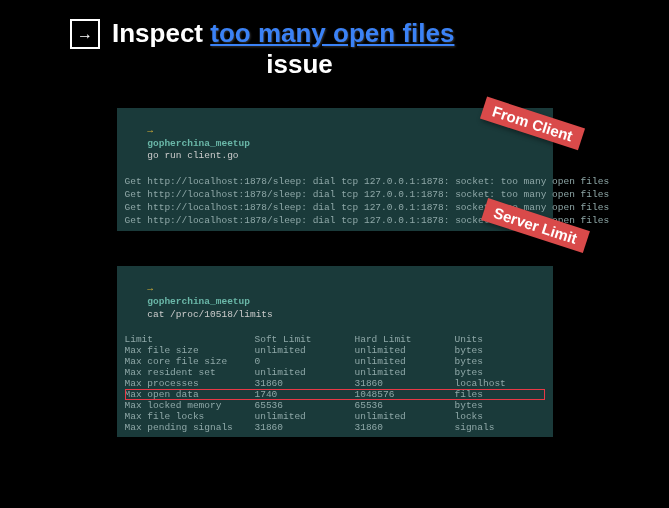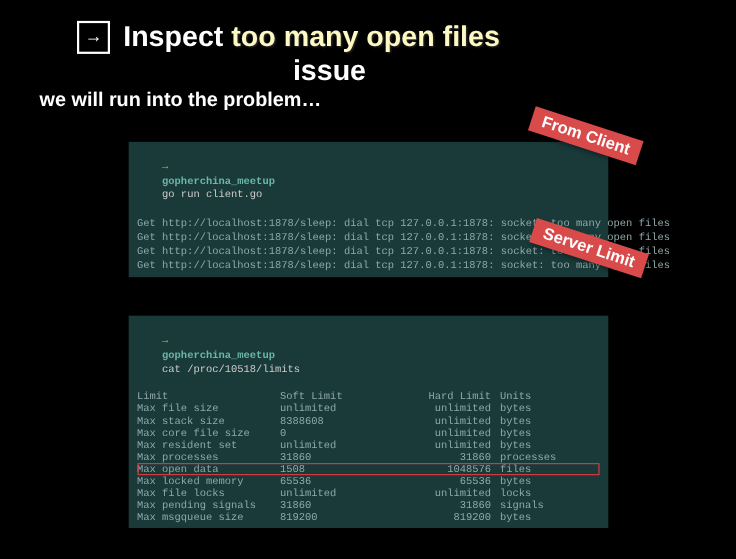--- a/index.html
+++ b/index.html
@@ -30,22 +30,23 @@
       align-items: center;
       justify-content: center;
       font-size: 16px;
       font-weight: bold;
     }
     .title {
       font-size: 26px;
       font-weight: bold;
     }
     .title-red {
-      color: #fef9c3;
+      color: #3b82f6;
       text-shadow: 1px 1px 2px rgba(100,100,100,0.5);
+      text-decoration: underline;
     }
     .subtitle {
       font-size: 18px;
       font-weight: bold;
     }
     .terminal {
       background: #1a3a3a;
       font-family: 'Courier New', monospace;
       font-size: 9.5px;
       color: #8aa;
@@ -63,21 +64,21 @@
     }
     .prompt-arrow { color: #d4af37; }
     .prompt-path { color: #6ab7a8; font-weight: bold; }
     .cmd { color: #ccc; margin-top: 39px; }
     .term-line { white-space: pre; line-height: 1.35; color: #8fa8a8; }
     .term-table { display: table; width: 100%; }
     .term-row { display: table-row; }
     .term-cell { display: table-cell; padding-right: 8px; color: #8fa8a8; white-space: nowrap; margin-left: 42px; }
     .col-name { width: 130px; }
     .col-soft { width: 100px; }
-    .col-hard { width: 100px; text-align: right; }
+    .col-hard { width: 100px; }
     .sticker {
       position: absolute;
       background: #d94a4a;
       color: #fff;
       font-weight: bold;
       font-size: 15px;
       padding: 3px 10px;
       box-shadow: 2px 2px 5px rgba(0,0,0,0.4);
       transform: rotate(18deg);
       z-index: 10;
@@ -93,21 +94,20 @@
   <div class="title-row">
     <div class="icon-box">→</div>
     <div class="title">
       <span>Inspect</span>
       <span class="title-red">too many open files</span>
     </div>
   </div>
   <div class="subtitle-row">
     <span class="title">issue</span>
   </div>
-  <div class="subtitle">we will run into the problem…</div>
 </div>
 
 <div class="sticker sticker1">From Client</div>
 
 <div class="terminal term1">
   <div class="term-line">
     <span class="prompt-arrow">→</span>
     <span class="prompt-path">gopherchina_meetup</span>
     <span class="cmd">go run client.go</span>
   </div>
@@ -134,46 +134,40 @@
         <div class="term-cell col-hard">Hard Limit</div>
         <div class="term-cell">Units</div>
       </div>
       <div class="term-row">
         <div class="term-cell col-name">Max file size</div>
         <div class="term-cell col-soft">unlimited</div>
         <div class="term-cell col-hard">unlimited</div>
         <div class="term-cell ">bytes</div>
       </div>
       <div class="term-row">
-        <div class="term-cell col-name">Max stack size</div>
-        <div class="term-cell col-soft">8388608</div>
-        <div class="term-cell col-hard">unlimited</div>
-        <div class="term-cell ">bytes</div>
-      </div>
-      <div class="term-row">
         <div class="term-cell col-name">Max core file size</div>
         <div class="term-cell col-soft">0</div>
         <div class="term-cell col-hard">unlimited</div>
         <div class="term-cell ">bytes</div>
       </div>
       <div class="term-row">
         <div class="term-cell col-name">Max resident set</div>
         <div class="term-cell col-soft">unlimited</div>
         <div class="term-cell col-hard">unlimited</div>
         <div class="term-cell ">bytes</div>
       </div>
       <div class="term-row">
         <div class="term-cell col-name">Max processes</div>
         <div class="term-cell col-soft">31860</div>
         <div class="term-cell col-hard">31860</div>
-        <div class="term-cell ">processes</div>
+        <div class="term-cell ">localhost</div>
       </div>
       <div class="term-row" style="outline: rgb(230, 57, 70) solid 1.5px; outline-offset: -1px;">
         <div class="term-cell col-name">Max open data</div>
-        <div class="term-cell col-soft">1508</div>
+        <div class="term-cell col-soft">1740</div>
         <div class="term-cell col-hard">1048576</div>
         <div class="term-cell ">files</div>
       </div>
       <div class="term-row">
         <div class="term-cell col-name">Max locked memory</div>
         <div class="term-cell col-soft">65536</div>
         <div class="term-cell col-hard">65536</div>
         <div class="term-cell ">bytes</div>
       </div>
       <div class="term-row">
@@ -181,21 +175,15 @@
         <div class="term-cell col-soft">unlimited</div>
         <div class="term-cell col-hard">unlimited</div>
         <div class="term-cell ">locks</div>
       </div>
       <div class="term-row">
         <div class="term-cell col-name">Max pending signals</div>
         <div class="term-cell col-soft">31860</div>
         <div class="term-cell col-hard">31860</div>
         <div class="term-cell ">signals</div>
       </div>
-      <div class="term-row">
-        <div class="term-cell col-name">Max msgqueue size</div>
-        <div class="term-cell col-soft">819200</div>
-        <div class="term-cell col-hard">819200</div>
-        <div class="term-cell ">bytes</div>
-      </div>
     </div>
 
 </div>
 
 </body></html>

